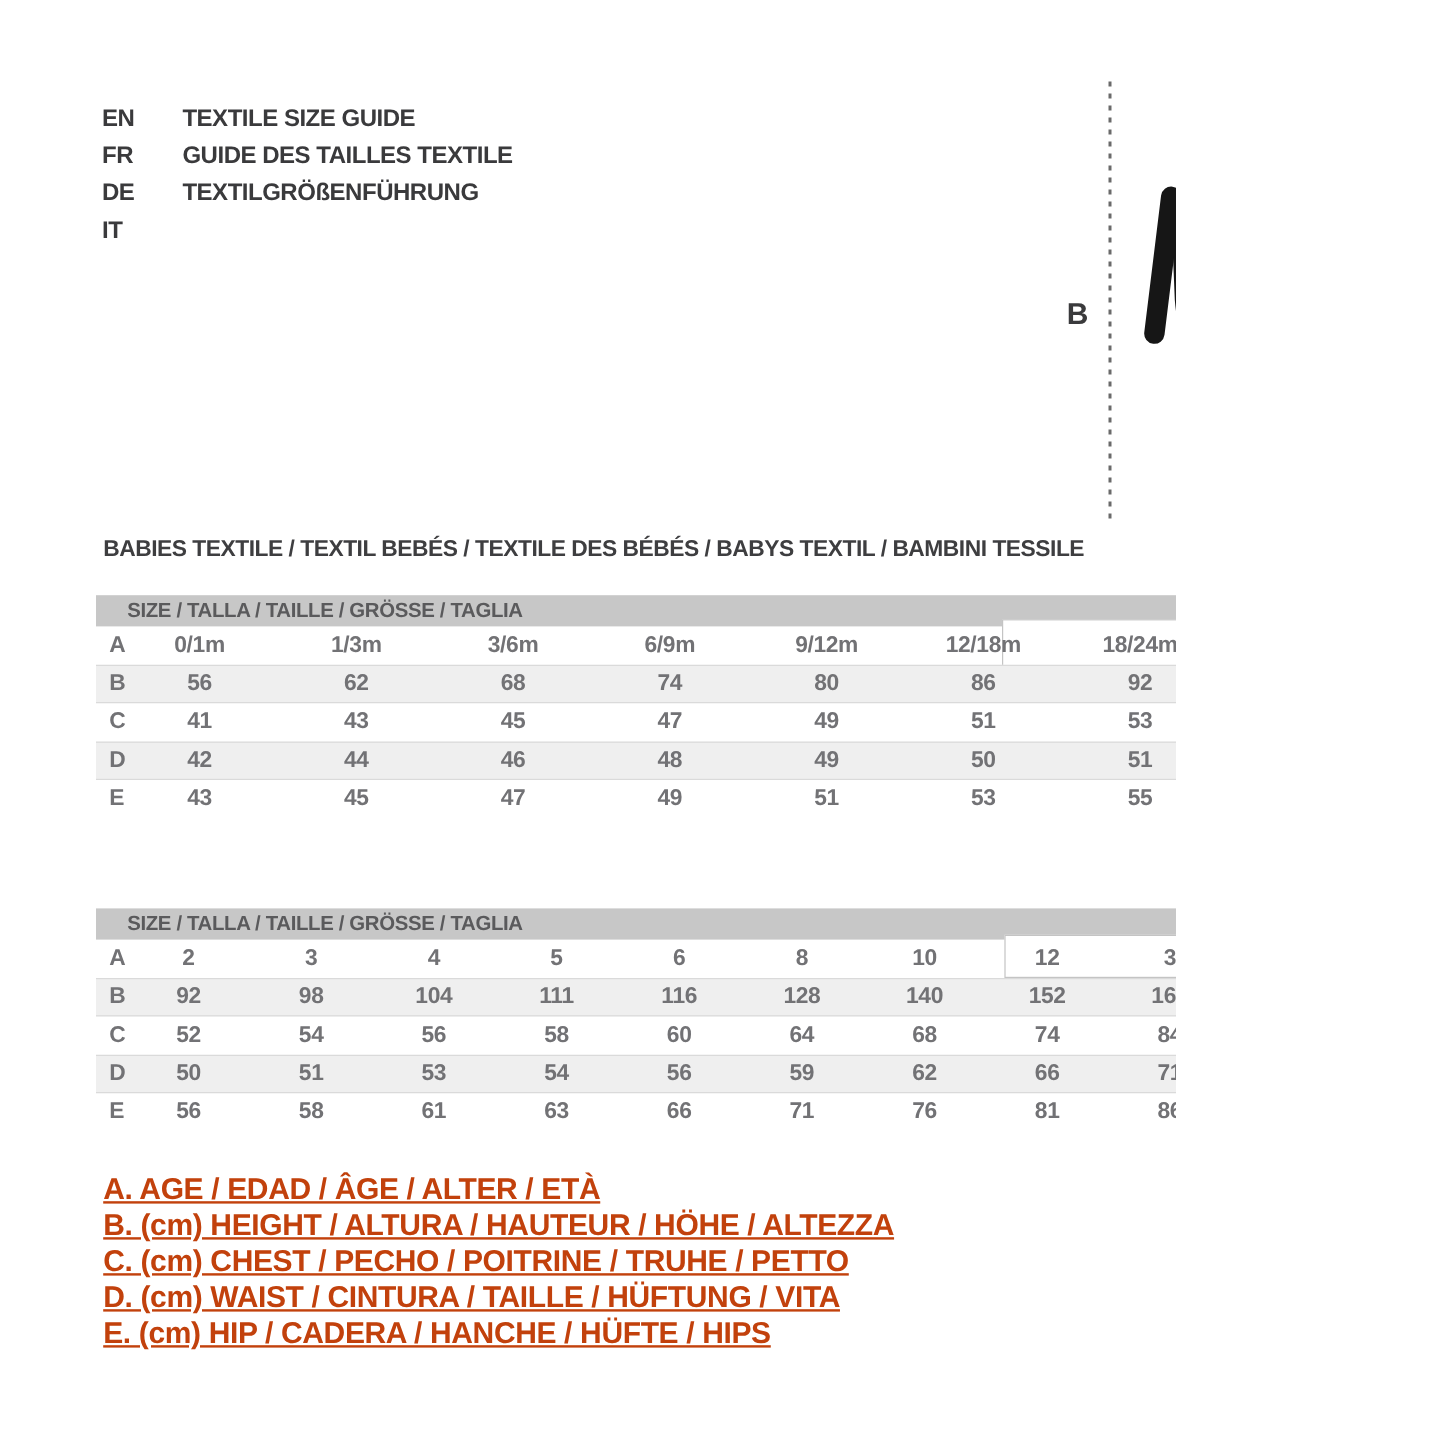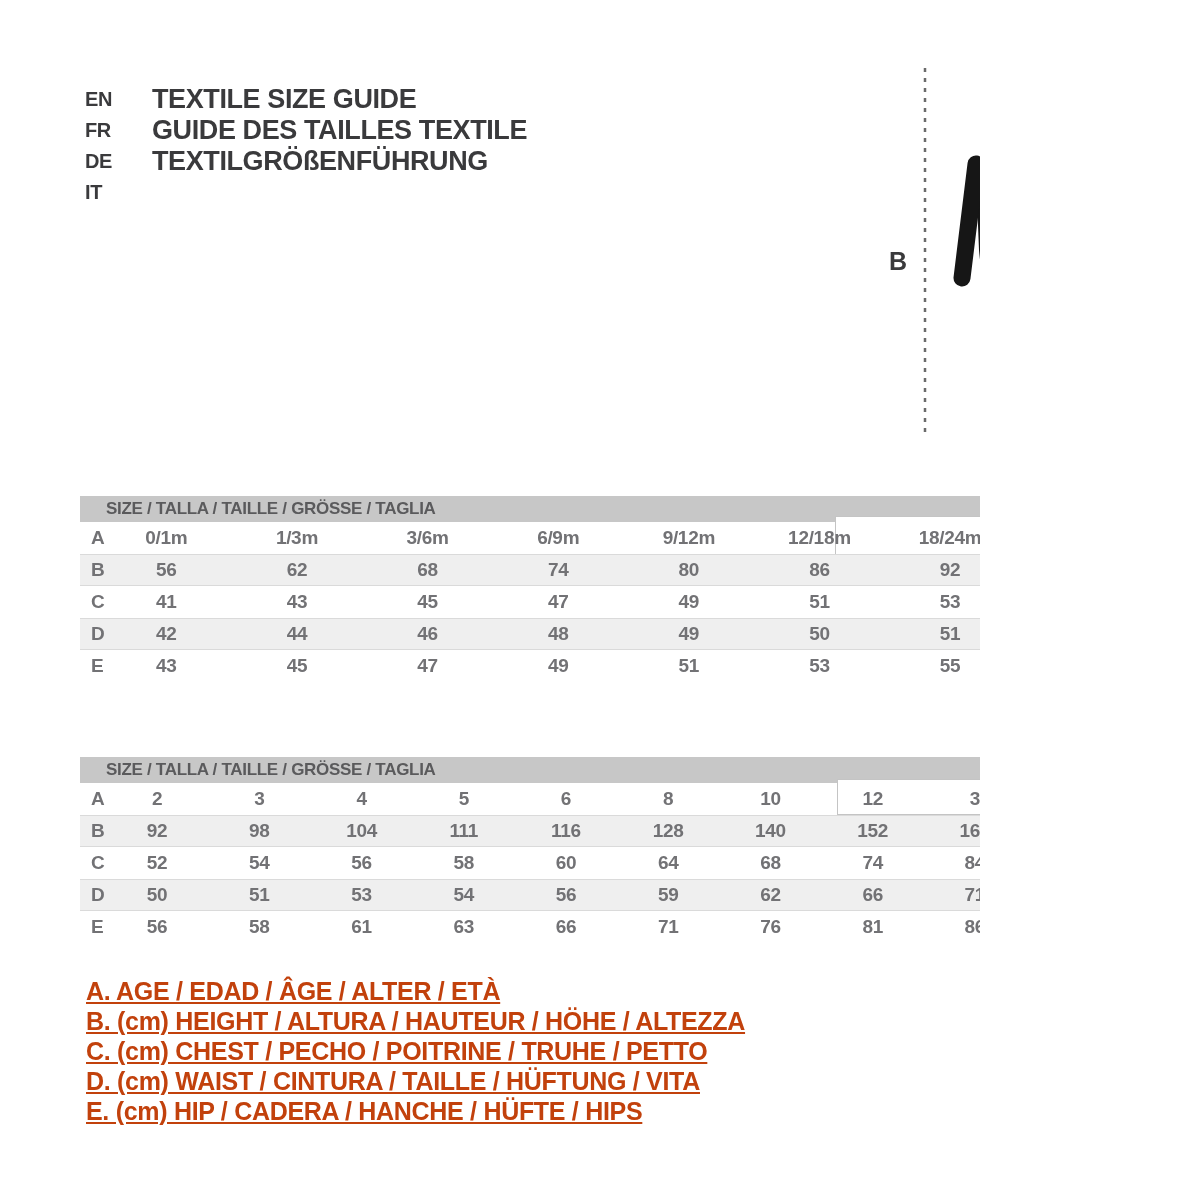--- a/index.html
+++ b/index.html
@@ -7,21 +7,21 @@
     width:1200px;height:1200px;background:#ffffff;
     font-family:"Liberation Sans","DejaVu Sans",sans-serif;
     -webkit-font-smoothing:antialiased;
   }
   .canvas{position:relative;width:980px;height:1200px;overflow:hidden;background:#fff;}
 
   
   .lang{position:absolute;left:85px;top:84px;}
   .lang-row{display:flex;height:31px;align-items:center;}
   .lang-code{width:67px;font-weight:bold;font-size:20px;color:#3a3a3c;letter-spacing:-0.4px;}
-  .lang-label{font-weight:bold;font-size:27px;color:#3a3a3c;letter-spacing:-0.4px;white-space:nowrap;}
+  .lang-label{font-weight:bold;font-size:20px;color:#3a3a3c;letter-spacing:-0.4px;white-space:nowrap;}
 
   
   .heading{position:absolute;font-weight:bold;font-size:19px;color:#3e3e40;letter-spacing:-0.4px;white-space:nowrap;}
   #babies-heading{left:86px;top:447px;}
   #children-heading{left:86px;top:720px;}
 
   
   .stable{position:absolute;background:#fff;}
   #babies-table{left:80px;top:496px;width:1066px;}
   #children-table{left:80px;top:757px;width:946px;}
@@ -106,20 +106,21 @@
       <line x1="207" y1="147" x2="248" y2="147" stroke="#2c2c2e" stroke-width="4" stroke-dasharray="5 6"></line>
       <line x1="212" y1="192" x2="248" y2="192" stroke="#2c2c2e" stroke-width="4" stroke-dasharray="5 6"></line>
       <line x1="212" y1="210" x2="248" y2="210" stroke="#2c2c2e" stroke-width="4" stroke-dasharray="5 6"></line>
 
       <text x="262" y="155" font-size="25">C</text>
       <text x="262" y="199" font-size="25">D</text>
       <text x="262" y="219" font-size="25">E</text>
     </svg>
   </div>
 
+  <div class="heading" id="babies-heading">BABIES TEXTILE / TEXTIL BEBÉS / TEXTILE DES BÉBÉS / BABYS TEXTIL / BAMBINI TESSILE</div>
 
   <div class="stable" id="babies-table">
     <div class="thead">SIZE / TALLA / TAILLE / GRÖSSE / TAGLIA</div>
     <div class="hl" id="babies-hl"></div>
     <div class="trows">
   <div class="trow">
     <span class="tlabel">A</span>
   <span class="tcell">0/1m</span>
           <span class="tcell">1/3m</span>
           <span class="tcell">3/6m</span>

